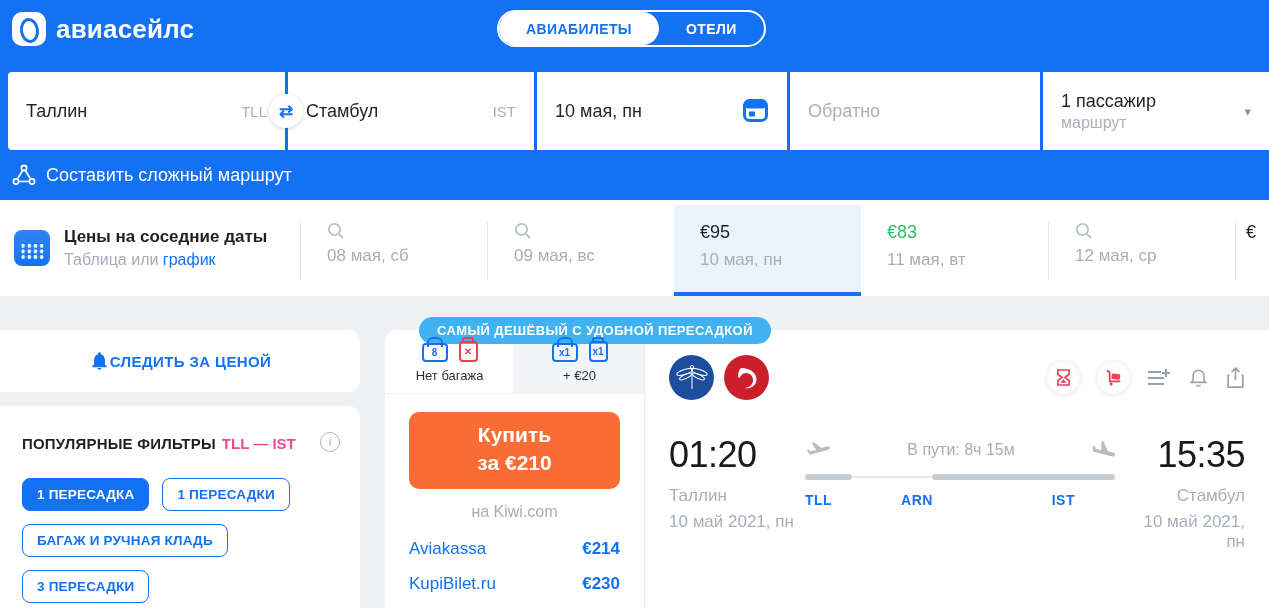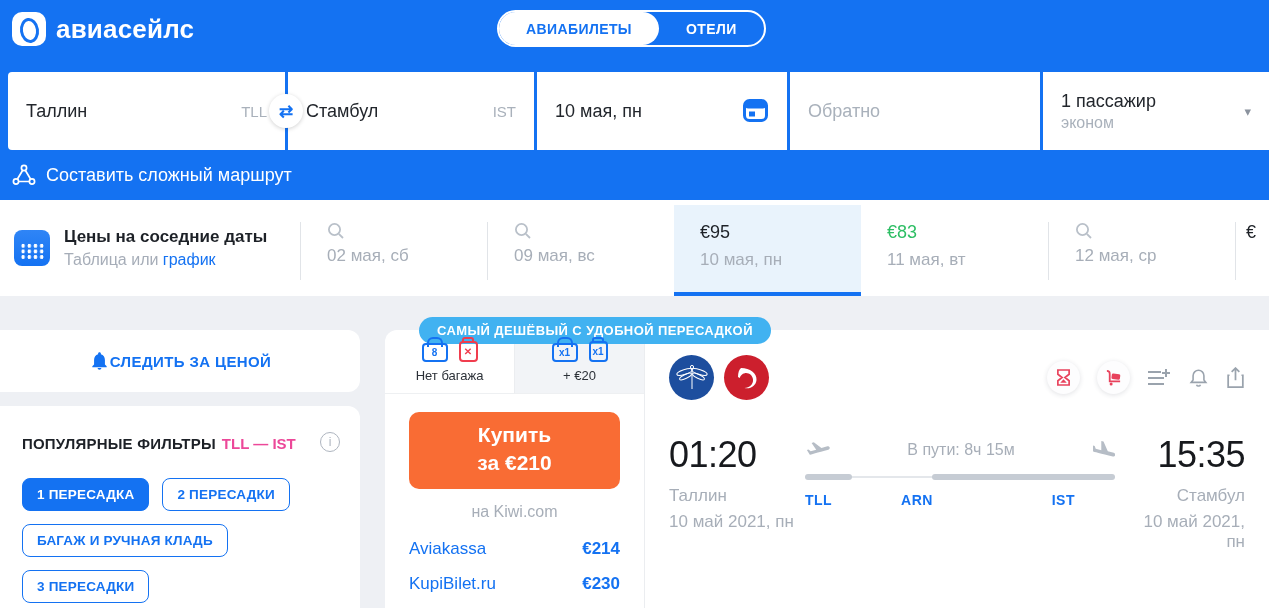--- a/index.html
+++ b/index.html
@@ -184,21 +184,21 @@
               <rect x="7" y="15.5" width="6" height="5" fill="#1472f2"></rect>
             </svg>
         </span>
       </div>
       <div class="field f-return">
         <span class="placeholder">Обратно</span>
       </div>
       <div class="field f-pass">
         <span class="pass-lines">
           <span class="pass-main">1 пассажир</span>
-          <span class="pass-sub">эконом</span>
+          <span class="pass-sub">маршрут</span>
         </span>
         <span class="chev">▾</span>
       </div>
     </div>
 
     <div class="complex-route">
       <svg width="24" height="22" viewBox="0 0 24 22">
           <circle cx="12" cy="4" r="2.6" fill="none" stroke="#fff" stroke-width="1.7"></circle>
           <circle cx="4" cy="17.5" r="2.6" fill="none" stroke="#fff" stroke-width="1.7"></circle>
           <circle cx="20" cy="17.5" r="2.6" fill="none" stroke="#fff" stroke-width="1.7"></circle>
@@ -219,21 +219,21 @@
           <span class="lnk">график</span>
         </div>
       </span>
     </div>
 
     <div class="cal-col">
       <svg class="mag" width="18" height="18" viewBox="0 0 18 18">
           <circle cx="7.5" cy="7.5" r="5.6" fill="none" stroke="#b9c0c9" stroke-width="1.8"></circle>
           <path d="M11.8 11.8 L16 16" stroke="#b9c0c9" stroke-width="1.8"></path>
         </svg>
-      <div class="cdate">02 мая, сб</div>
+      <div class="cdate">08 мая, сб</div>
     </div>
 
     <div class="cal-col">
       <svg class="mag" width="18" height="18" viewBox="0 0 18 18">
           <circle cx="7.5" cy="7.5" r="5.6" fill="none" stroke="#b9c0c9" stroke-width="1.8"></circle>
           <path d="M11.8 11.8 L16 16" stroke="#b9c0c9" stroke-width="1.8"></path>
         </svg>
       <div class="cdate">09 мая, вс</div>
     </div>
 
@@ -268,21 +268,21 @@
       </div>
 
       <div class="card filters-card">
         <div class="filters-head">
           <span class="filters-title">ПОПУЛЯРНЫЕ ФИЛЬТРЫ</span>
           <span class="filters-route">TLL — IST</span>
           <span class="info-icon">i</span>
         </div>
         <div class="chips">
           <span class="chip active">1 ПЕРЕСАДКА</span>
-          <span class="chip">2 ПЕРЕСАДКИ</span>
+          <span class="chip">1 ПЕРЕСАДКИ</span>
           <span class="chip">БАГАЖ И РУЧНАЯ КЛАДЬ</span>
           <span class="chip">3 ПЕРЕСАДКИ</span>
         </div>
       </div>
     </aside>
 
     <section class="ticket-card">
       <div class="best-badge">САМЫЙ ДЕШЁВЫЙ С УДОБНОЙ ПЕРЕСАДКОЙ</div>
 
       <div class="buy-col">

